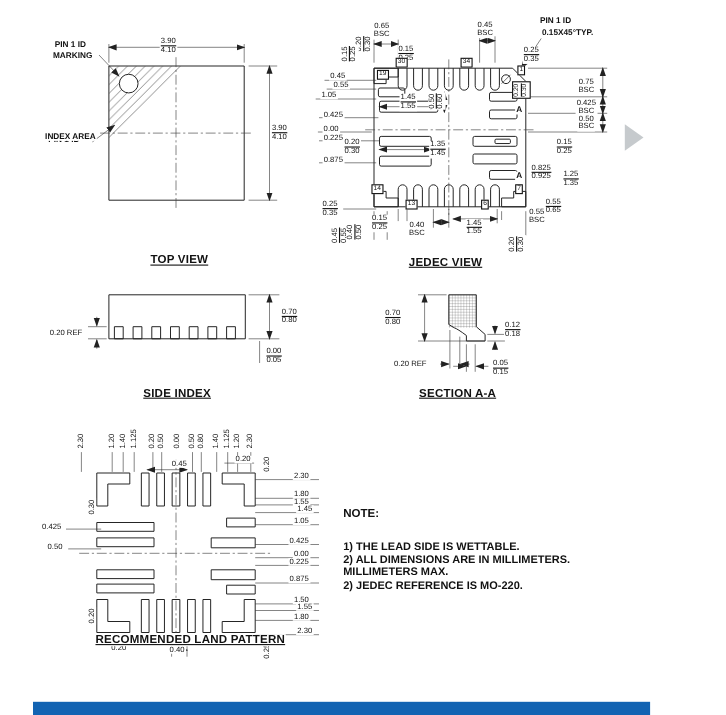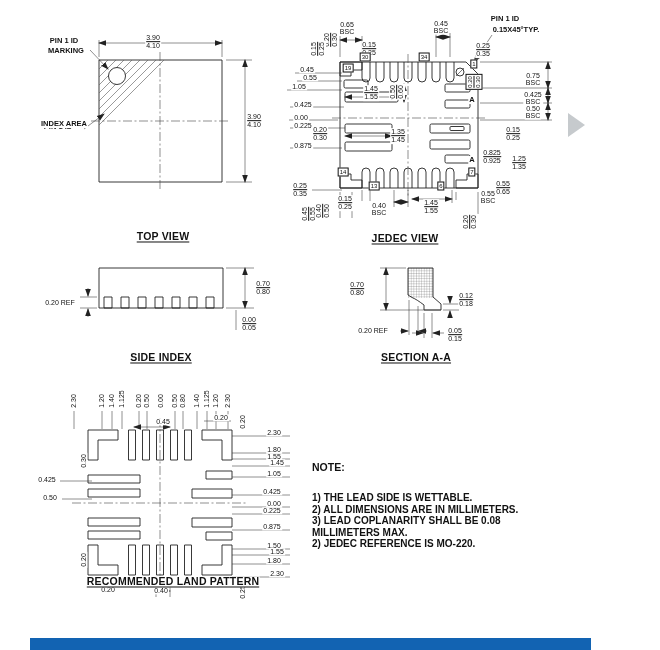--- a/index.html
+++ b/index.html
@@ -355,20 +355,19 @@
       <div class="lbl" style="left: 50px; top: 498px;"><span>0.50</span></div>
       <div class="lbl r90" style="left: 84px; top: 461px;"><span>0.30</span></div>
       <div class="lbl title" style="left: 173px; top: 582px;"><span>RECOMMENDED LAND PATTERN</span></div>
     </div>
 
   <div class="note">
     <div class="nh">NOTE:</div>
     <div class="nl">
         <div>1) THE LEAD SIDE IS WETTABLE.</div>
         <div>2) ALL DIMENSIONS ARE IN MILLIMETERS.</div>
-        <div>3) LEAD COPLANARITY SHALL BE 0.08</div>
         <div>MILLIMETERS MAX.</div>
         <div>2) JEDEC REFERENCE IS MO-220.</div>
       </div>
   </div>
 
   <div id="footer-bar" style="background: rgb(18, 99, 178);"></div>
 </div>
 
 </body></html>

